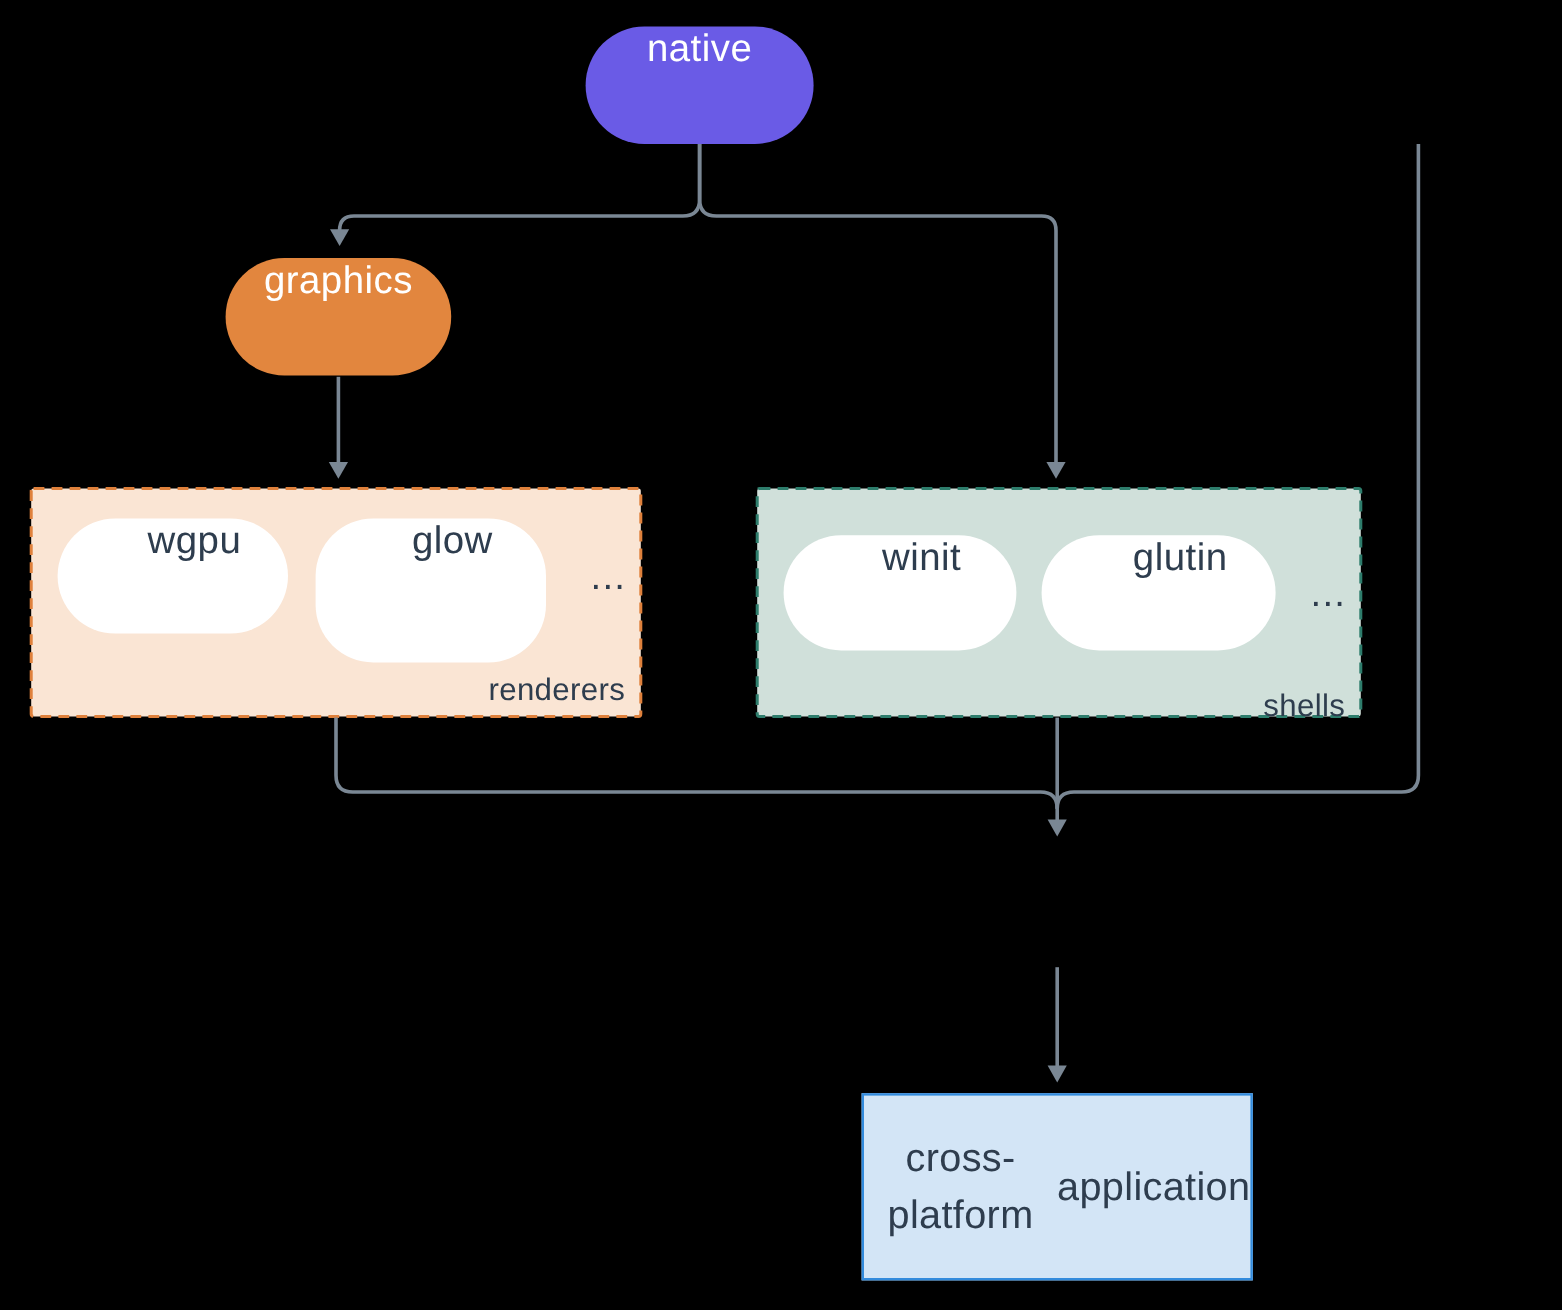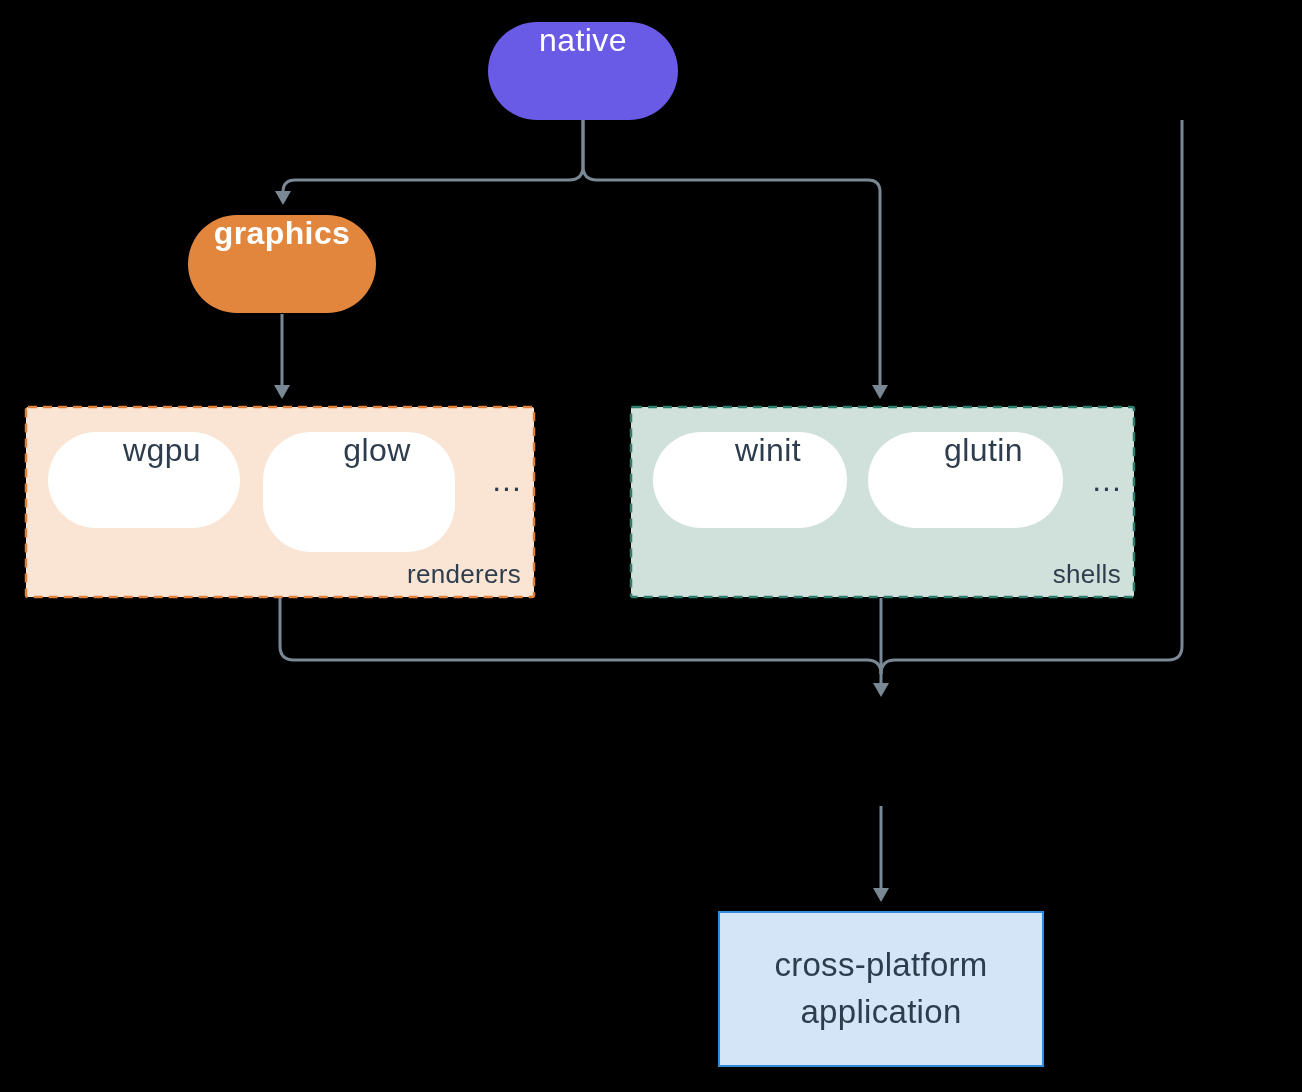--- a/index.html
+++ b/index.html
@@ -28,21 +28,21 @@
     align-items: flex-start;
     justify-content: center;
     box-sizing: border-box;
   }
   .node-label {
     font-size: 32px;
     letter-spacing: 0.4px;
     white-space: nowrap;
   }
   .pill-purple { background: var(--c-node_purple); }
-  .pill-orange { background: var(--c-node_orange); font-weight: bold; }
+  .pill-orange { background: var(--c-node_orange); }
   .pill-blue   { background: var(--c-node_blue); }
   .pill-purple .node-label,
   .pill-orange .node-label,
   .pill-blue .node-label { color: var(--c-text_light); }
   .pill-white {
     background: var(--c-pill_white);
     border-radius: 48px;
   }
   .pill-white .node-label { color: var(--c-text_dark); margin-left: 36px; }
   .group {
@@ -69,21 +69,21 @@
   .app-box {
     position: absolute;
     left: 718px;
     top: 911px;
     width: 326px;
     height: 156px;
     box-sizing: border-box;
     background: var(--c-app_fill);
     border: 2px solid var(--c-app_border);
     display: flex;
-    flex-direction: column;
+    flex-direction: row;
     align-items: center;
     justify-content: center;
     text-align: center;
   }
   .app-line {
     font-size: 33px;
     line-height: 1.42;
     color: var(--c-text_dark);
     letter-spacing: 0.3px;
   }
@@ -130,21 +130,21 @@
     <div class="node pill-white" style="left:23px;top:26px;width:192px;height:96px">
       <span class="node-label">wgpu</span>
     </div>
     <div class="node pill-white" style="left:238px;top:26px;width:192px;height:120px">
       <span class="node-label">glow</span>
     </div>
     <div class="group-more" style="left:452px;top:26px;width:60px;height:96px">...</div>
     <div class="group-label" style="right:14px;bottom:8px">renderers</div>
   </div>
 
-  <div class="group" style="left:630px;top:406px;width:505px;height:192px">
+  <div class="group" style="left:630px;top:420px;width:505px;height:192px">
     <div class="node pill-white" style="left:23px;top:26px;width:194px;height:96px">
       <span class="node-label">winit</span>
     </div>
     <div class="node pill-white" style="left:238px;top:26px;width:195px;height:96px">
       <span class="node-label">glutin</span>
     </div>
     <div class="group-more" style="left:448px;top:26px;width:58px;height:96px">...</div>
     <div class="group-label" style="right:14px;bottom:8px">shells</div>
   </div>
 

